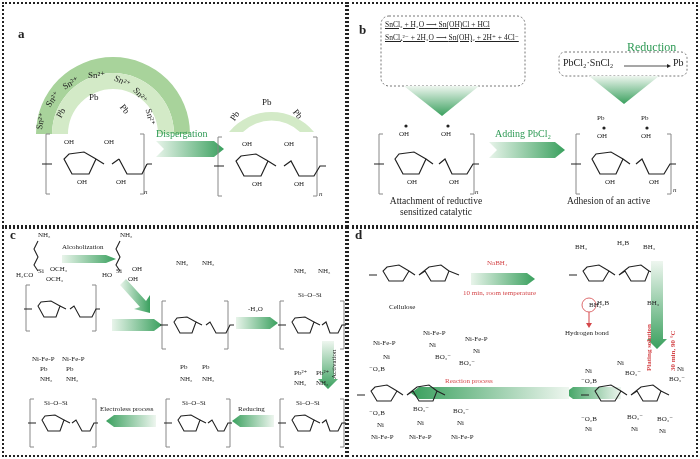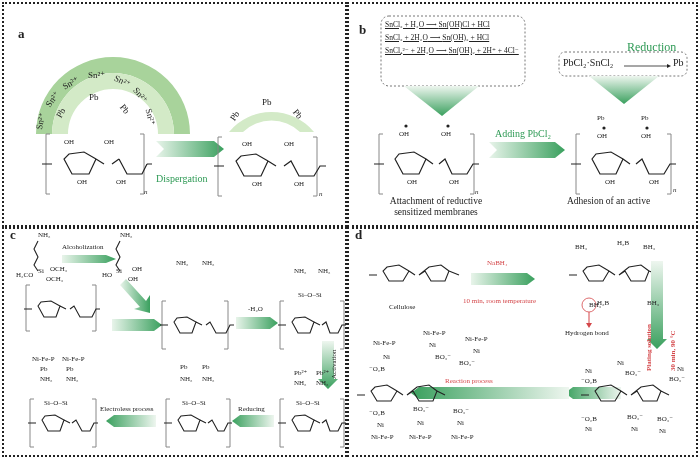--- a/index.html
+++ b/index.html
@@ -69,21 +69,21 @@
   <span class="t med" style="left:84px;top:66px;">Sn²⁺</span>
   <span class="t med" style="left:110px;top:72px;transform:rotate(25deg);">Sn²⁺</span>
   <span class="t med" style="left:128px;top:86px;transform:rotate(50deg);">Sn²⁺</span>
   <span class="t med" style="left:138px;top:108px;transform:rotate(75deg);">Sn²⁺</span>
   <span class="t med" style="left:52px;top:104px;transform:rotate(-60deg);">Pb</span>
   <span class="t med" style="left:85px;top:88px;">Pb</span>
   <span class="t med" style="left:116px;top:100px;transform:rotate(50deg);">Pb</span>
   <span class="t med" style="left:226px;top:107px;transform:rotate(-55deg);">Pb</span>
   <span class="t med" style="left:258px;top:93px;">Pb</span>
   <span class="t med" style="left:289px;top:105px;transform:rotate(50deg);">Pb</span>
-  <span class="t green" style="left:152px;top:124px;font-size:10px;margin-top:45px;">Dispergation</span>
+  <span class="t green" style="left:152px;top:124px;font-size:10px;">Dispergation</span>
   <span class="t small" style="left:60px;top:134px;">OH</span>
   <span class="t small" style="left:100px;top:134px;">OH</span>
   <span class="t small" style="left:73px;top:174px;">OH</span>
   <span class="t small" style="left:112px;top:174px;">OH</span>
   <span class="t small" style="left:140px;top:184px;font-style:italic;">n</span>
   <span class="t small" style="left:238px;top:136px;">OH</span>
   <span class="t small" style="left:280px;top:136px;">OH</span>
   <span class="t small" style="left:248px;top:176px;">OH</span>
   <span class="t small" style="left:290px;top:176px;">OH</span>
   <span class="t small" style="left:315px;top:186px;font-style:italic;">n</span>
@@ -109,42 +109,41 @@
       <path d="M25 160 L35 160 M46 155 L54 170 L70 170 L77 155 L65 148 L50 150 Z M77 155 L84 160 M90 160 L96 155 L103 170 L118 170 L124 160 L130 160"></path>
       <path d="M222 160 L232 160 M243 155 L251 170 L267 170 L274 155 L262 148 L247 150 Z M274 155 L281 160 M287 160 L293 155 L300 170 L315 170 L321 160 L327 160"></path>
     </g>
     <circle cx="57" cy="122" r="1.6" fill="#222"></circle>
     <circle cx="99" cy="122" r="1.6" fill="#222"></circle>
     <circle cx="255" cy="124" r="1.6" fill="#222"></circle>
     <circle cx="298" cy="124" r="1.6" fill="#222"></circle>
   </svg>
   <div class="t eq" style="left:36px;top:14px;text-decoration:underline;">
     <div><span>SnCl₂ + H₂O</span> ⟶ <span>Sn(OH)Cl + HCl</span></div>
-    <div><span>SnCl₂ + 2H₂O</span> ⟶ <span>Sn(OH)₂ + HCl</span></div>
     <div><span>SnCl₄²⁻ + 2H₂O</span> ⟶ <span>Sn(OH)₂ + 2H⁺ + 4Cl⁻</span></div>
   </div>
   <span class="t" style="left:214px;top:53px;font-size:10px;">PbCl₂·SnCl₂</span>
   <span class="t green" style="left:278px;top:36px;font-size:12px;">Reduction</span>
   <span class="t" style="left:324px;top:53px;font-size:10px;">Pb</span>
   <span class="t green" style="left:146px;top:124px;font-size:10px;">Adding PbCl₂</span>
   <span class="t small" style="left:50px;top:126px;">OH</span>
   <span class="t small" style="left:92px;top:126px;">OH</span>
   <span class="t small" style="left:58px;top:174px;">OH</span>
   <span class="t small" style="left:100px;top:174px;">OH</span>
   <span class="t small" style="left:126px;top:184px;font-style:italic;">n</span>
   <span class="t small" style="left:248px;top:110px;">Pb</span>
   <span class="t small" style="left:292px;top:110px;">Pb</span>
   <span class="t small" style="left:248px;top:128px;">OH</span>
   <span class="t small" style="left:292px;top:128px;">OH</span>
   <span class="t small" style="left:256px;top:174px;">OH</span>
   <span class="t small" style="left:300px;top:174px;">OH</span>
   <span class="t small" style="left:324px;top:182px;font-style:italic;">n</span>
   <div class="t" style="left:22px;top:192px;font-size:9.5px;text-align:center;width:130px;line-height:11px;">
     <div>Attachment of reductive</div>
-      <div>sensitized membranes</div>
+      <div>sensitized catalytic</div>
   </div>
   <div class="t" style="left:218px;top:192px;font-size:9.5px;text-align:left;width:120px;line-height:11px;">
     <div>Adhesion of an active</div>
   </div>
 </div>
 
 <div class="panel" id="pc">
   <span class="lbl" style="left:6px;top:-2px;">c</span>
   <svg width="345" height="230">
     <path d="M58 26 L102 26 L112 30 L102 34 L58 34 Z" fill="url(#gArrowR)"></path>
@@ -228,21 +227,21 @@
     <line x1="240" y1="83" x2="240" y2="96" stroke="#d4474a" stroke-width="1"></line>
     <path d="M237 94 L240 99 L243 94 Z" fill="#d4474a"></path>
     <path d="M302 32 L314 32 L314 110 L318 110 L308 120 L298 110 L302 110 Z" fill="url(#gArrowD)"></path>
     <path d="M112 170 L64 170 L56 164 L64 158 L112 158 Z" fill="url(#gArrowL)" transform="translate(160 0)"></path>
     <path d="M220 170 L70 170 L62 164 L70 158 L220 158 Z" fill="url(#gArrowL)"></path>
     <path d="M8 166 L16 166 M22 162 L28 172 L42 172 L48 162 L38 156 L26 158 Z M48 162 L54 166 M58 166 L64 162 L70 172 L84 172 L88 162 L80 156 L68 158 Z M88 162 L96 166" stroke="#222" fill="none" stroke-width="1.1"></path>
     <path d="M232 166 L240 166 M246 162 L252 172 L266 172 L272 162 L262 156 L250 158 Z M272 162 L278 166 M282 166 L288 162 L294 172 L308 172 L312 162 L304 156 L292 158 Z M312 162 L320 166" stroke="#222" fill="none" stroke-width="1.1"></path>
   </svg>
   <span class="t small" style="left:40px;top:74px;">Cellulose</span>
   <span class="t small red" style="left:138px;top:30px;">NaBH₄</span>
-  <span class="t small red" style="left:114px;top:68px;">10 min, room temperature</span>
+  <span class="t small red" style="left:114px;top:60px;">10 min, room temperature</span>
   <span class="t small" style="left:226px;top:14px;">BH₃</span>
   <span class="t small" style="left:268px;top:10px;">H₃B</span>
   <span class="t small" style="left:294px;top:14px;">BH₃</span>
   <span class="t small" style="left:248px;top:70px;">H₃B</span>
   <span class="t small" style="left:240px;top:72px;">BH₃</span>
   <span class="t small" style="left:298px;top:70px;">BH₃</span>
   <span class="t small" style="left:216px;top:100px;">Hydrogen bond</span>
   <span class="t small red" style="left:296px;top:142px;transform:rotate(-90deg);transform-origin:left top;font-weight:bold;">Plating solution</span>
   <span class="t small red" style="left:320px;top:142px;transform:rotate(-90deg);transform-origin:left top;font-weight:bold;">30 min, 90 °C</span>
   <span class="t small red" style="left:96px;top:148px;">Reaction process</span>

